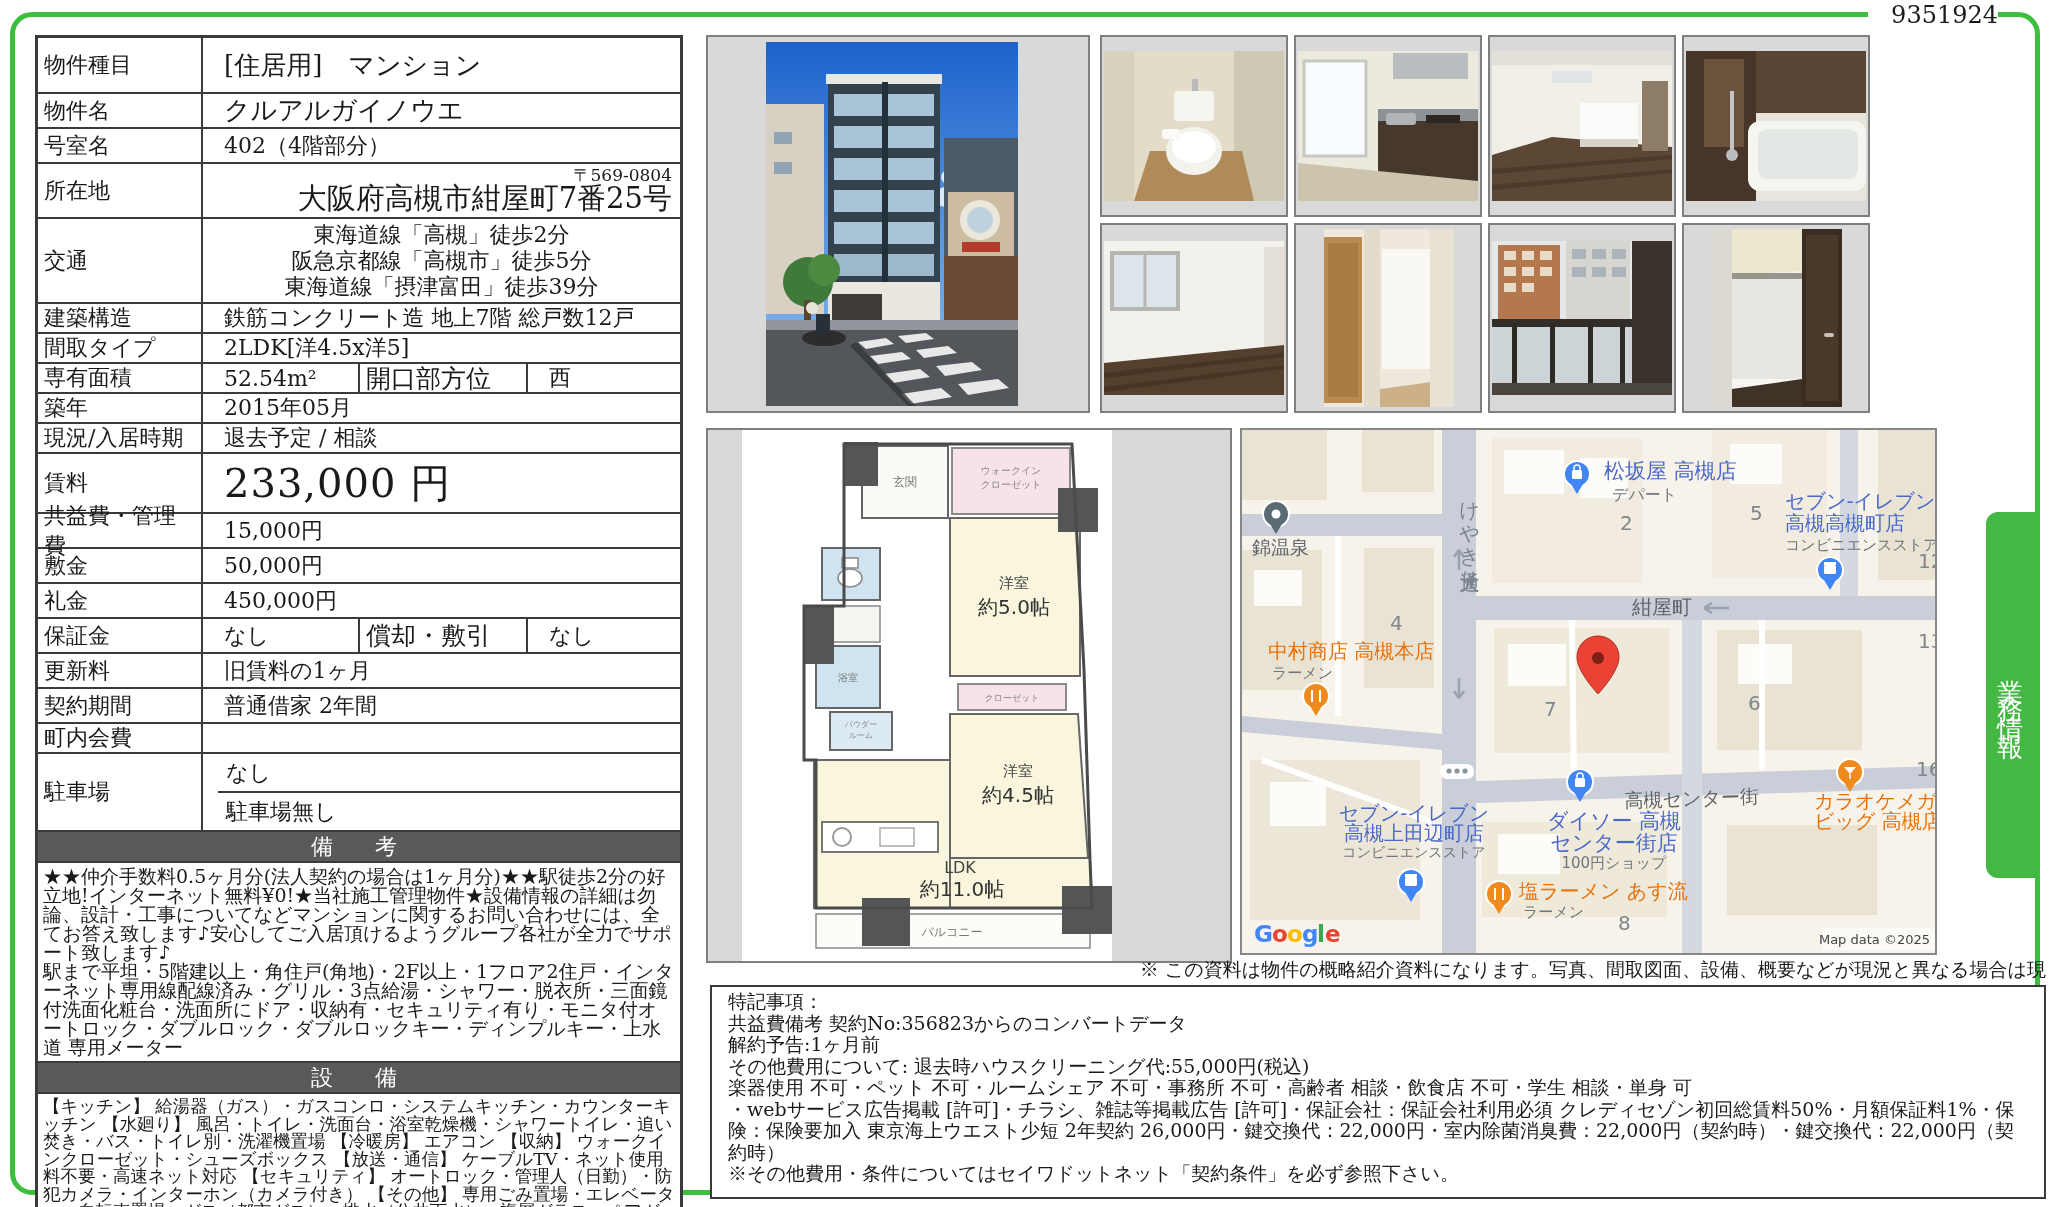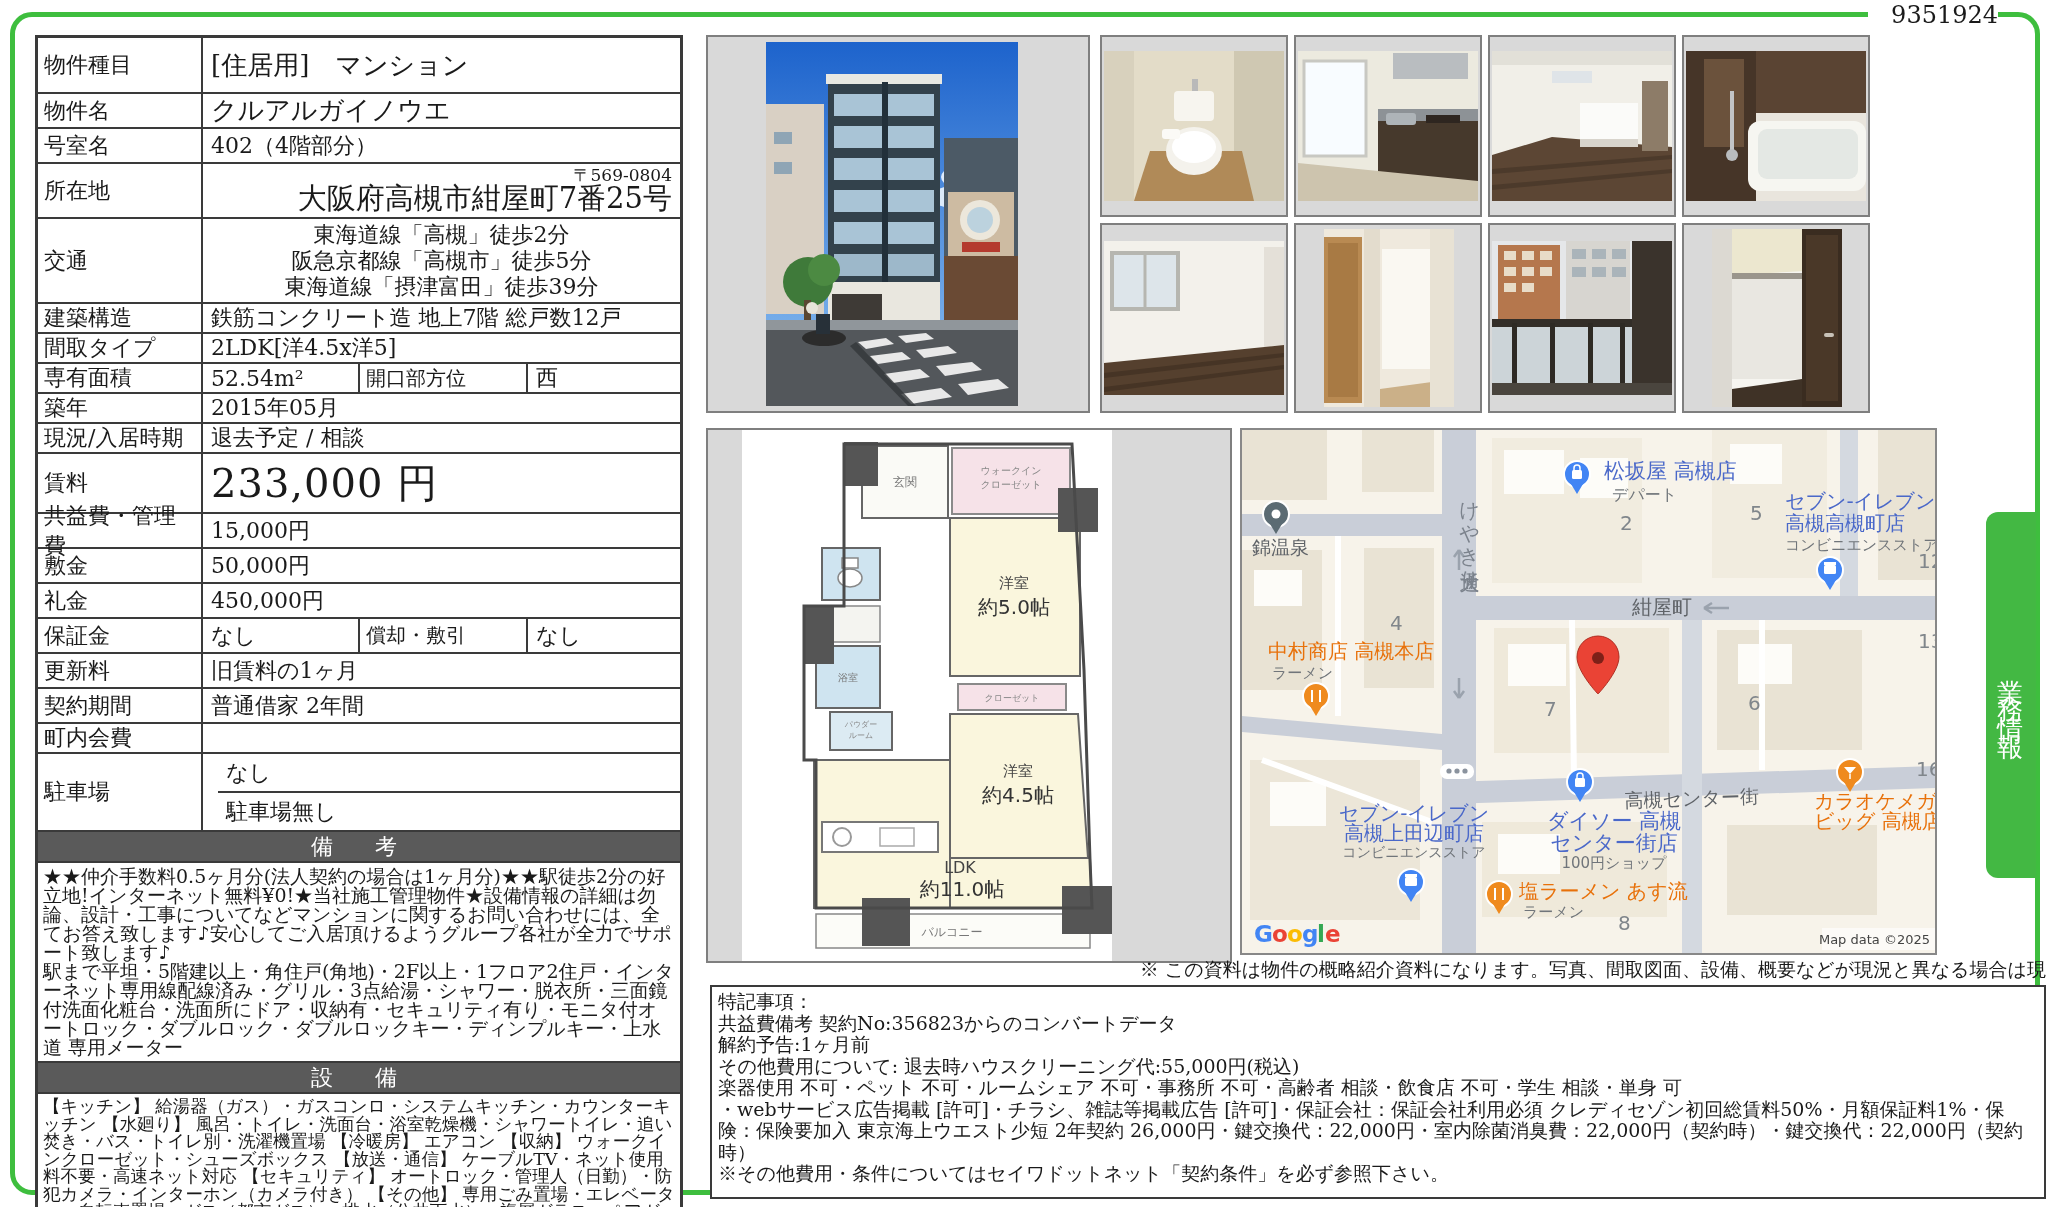--- a/index.html
+++ b/index.html
@@ -10,25 +10,25 @@
            border:5px solid #3ebe3e;border-radius:22px;box-sizing:border-box;z-index:1;}
   .page-id{position:absolute;left:1868px;top:0;width:130px;height:30px;line-height:30px;
            text-align:right;background:#fff;font-size:24px;z-index:2;}
   
   .ptable{position:absolute;left:35px;top:35px;width:648px;z-index:2;background:#fff;
           border:3px solid #3a3a3a;box-sizing:border-box;}
   .prow{display:flex;border-bottom:2px solid #3a3a3a;box-sizing:border-box;align-items:stretch;}
   .prow:last-child{border-bottom:none;}
   .plabel{flex:0 0 165px;border-right:2px solid #3a3a3a;padding:1px 6px;display:flex;
           align-items:center;font-size:22px;box-sizing:border-box;}
-  .pval{flex:1;padding:1px 8px;display:flex;align-items:center;font-size:22px;box-sizing:border-box;min-width:0;}
+  .pval{flex:1;padding:1px 21px;display:flex;align-items:center;font-size:22px;box-sizing:border-box;min-width:0;}
   .pval.big{font-size:26px;}
   .pval.rent{font-size:40px;letter-spacing:1px;}
   .col2l{flex:0 0 170px;border-left:2px solid #3a3a3a;border-right:2px solid #3a3a3a;
-         padding:1px 6px;display:flex;align-items:center;font-size:20px;box-sizing:border-box;}
+         padding:1px 6px;display:flex;align-items:center;font-size:25px;box-sizing:border-box;}
   .h56{height:56px;} .h35{height:35px;} .h55{height:55px;text-align:right;} .h85{height:85px;}
   .h30{height:30px;} .h60{height:60px;} .h78{height:78px;gap:15px;}
   .stack{flex:1;display:flex;flex-direction:column;min-width:0;}
   .stack .sub{flex:1;display:flex;align-items:center;padding:1px 8px;font-size:22px;}
   .stack .sub:first-child{border-bottom:2px solid #3a3a3a;}
   .addr{display:block;padding:2px 8px;}
   .addr .zip{font-size:17px;line-height:19px;}
   .addr .town{font-size:29px;line-height:26px;}
   .multiline{display:block;padding:3px 8px;text-align:center;}
   .multiline div{font-size:22px;line-height:26px;}
@@ -44,21 +44,21 @@
   
   .planframe{position:absolute;left:706px;top:428px;width:526px;height:535px;background:#fff;
              border:2px solid #7f7f7f;box-sizing:border-box;z-index:2;}
   .planframe .side{position:absolute;top:0;height:100%;background:#d9d9d9;}
   .mapframe{position:absolute;left:1240px;top:428px;width:697px;height:527px;
             border:2px solid #888;box-sizing:border-box;z-index:2;overflow:hidden;}
   
   .disclaimer{position:absolute;left:1130px;top:957px;width:916px;text-align:right;
               font-size:19px;z-index:2;}
   .notes{position:absolute;left:710px;top:985px;width:1336px;height:214px;
-         border:2px solid #3a3a3a;box-sizing:border-box;padding:4px 6px;z-index:2;background:#fff;}
+         border:2px solid #3a3a3a;box-sizing:border-box;padding:4px 16px;z-index:2;background:#fff;}
   .notes div{font-size:19px;line-height:21.5px;}
   
   .sidetab{position:absolute;left:1986px;top:512px;width:50px;height:366px;background:#43b843;
            border-radius:12px 0 0 12px;display:flex;align-items:center;justify-content:center;z-index:3;}
   .sidetab span{writing-mode:vertical-rl;text-orientation:upright;color:#fff;font-size:26px;
                 letter-spacing:18px;font-family:"DejaVu Sans","Liberation Sans",sans-serif;}
 </style>
 </head>
 <body>
 

